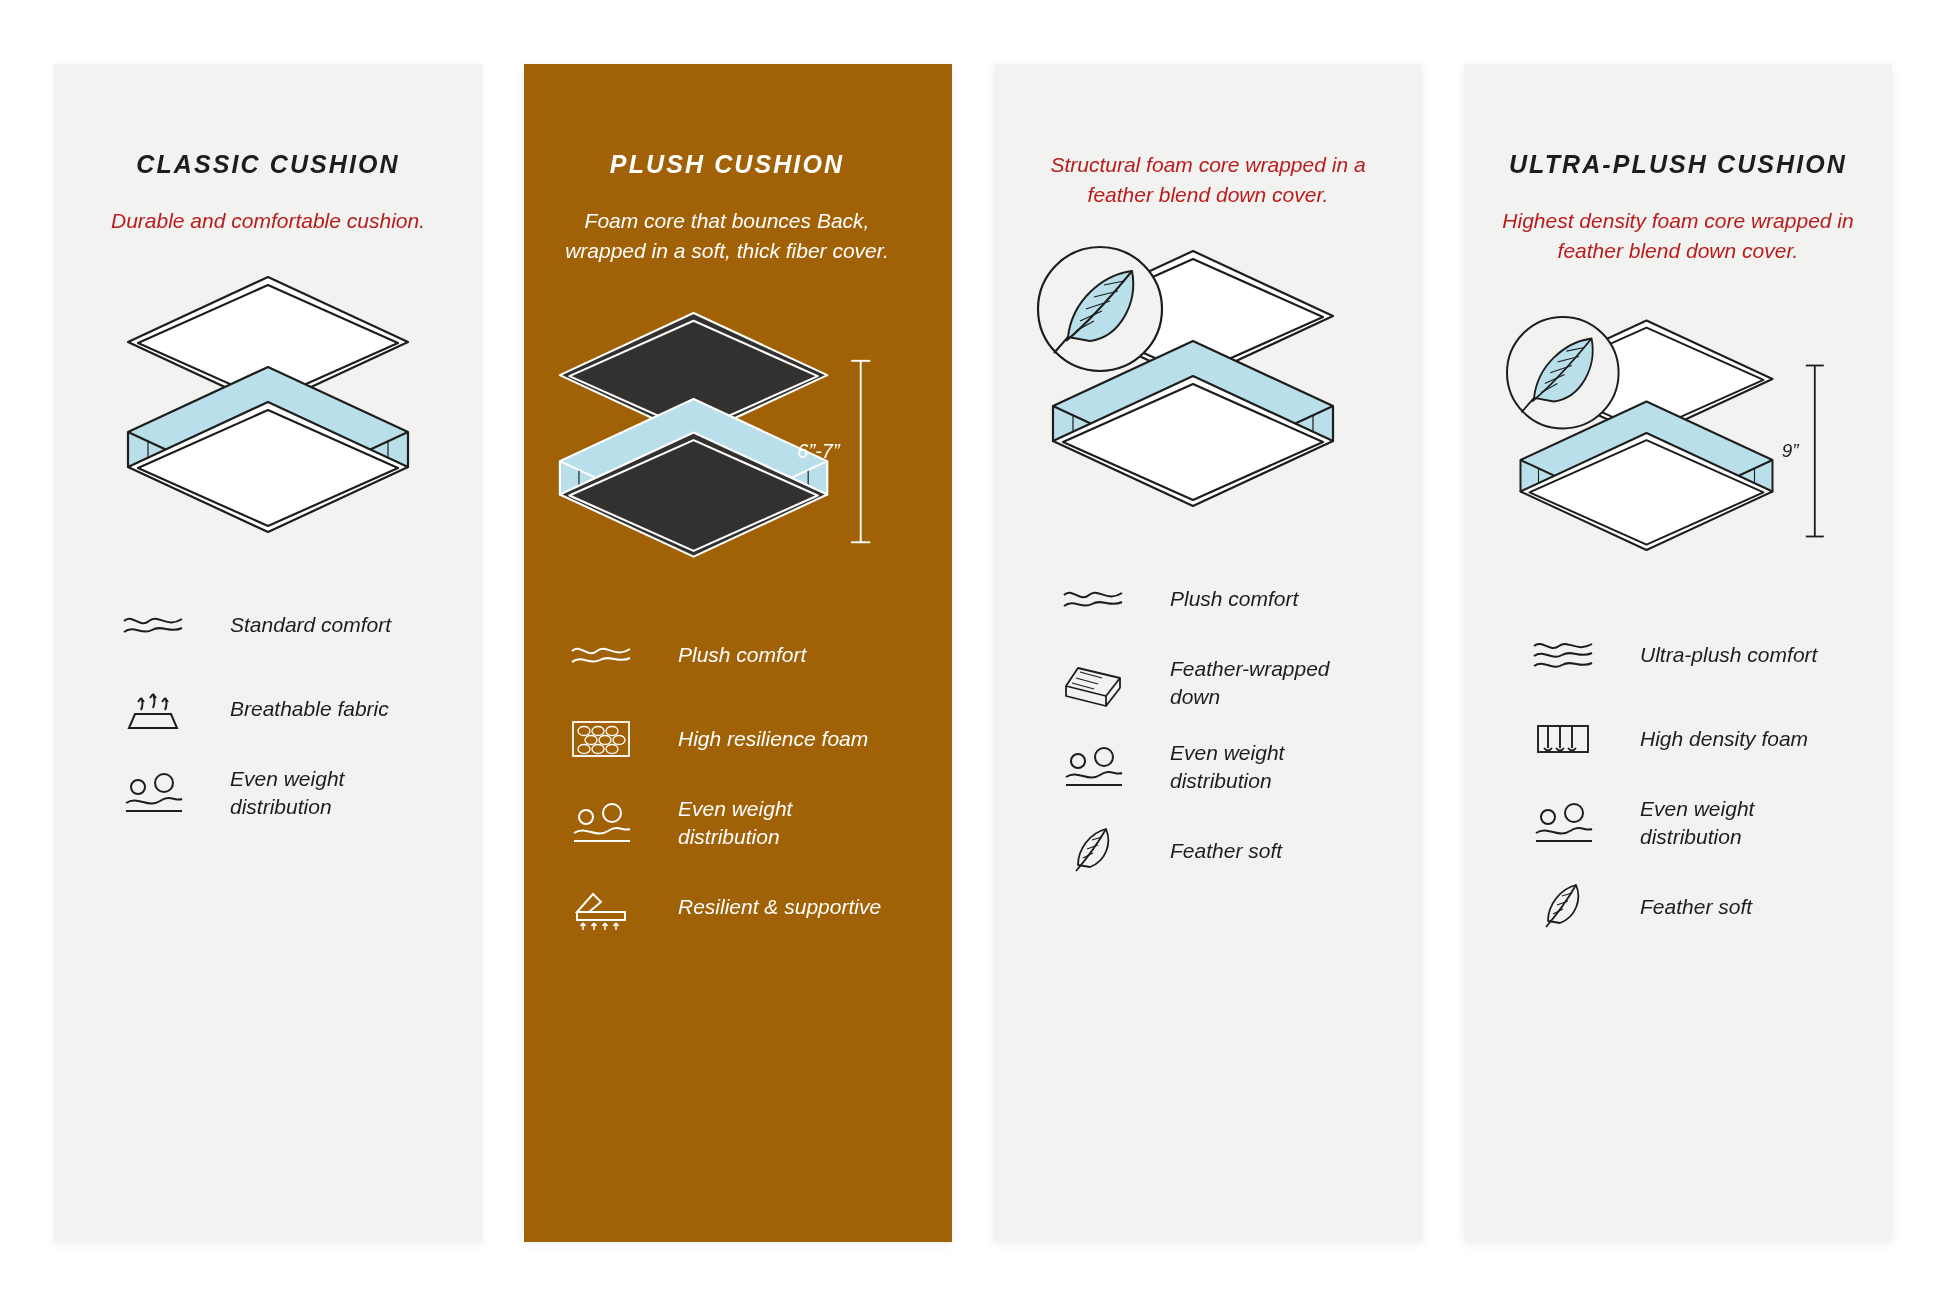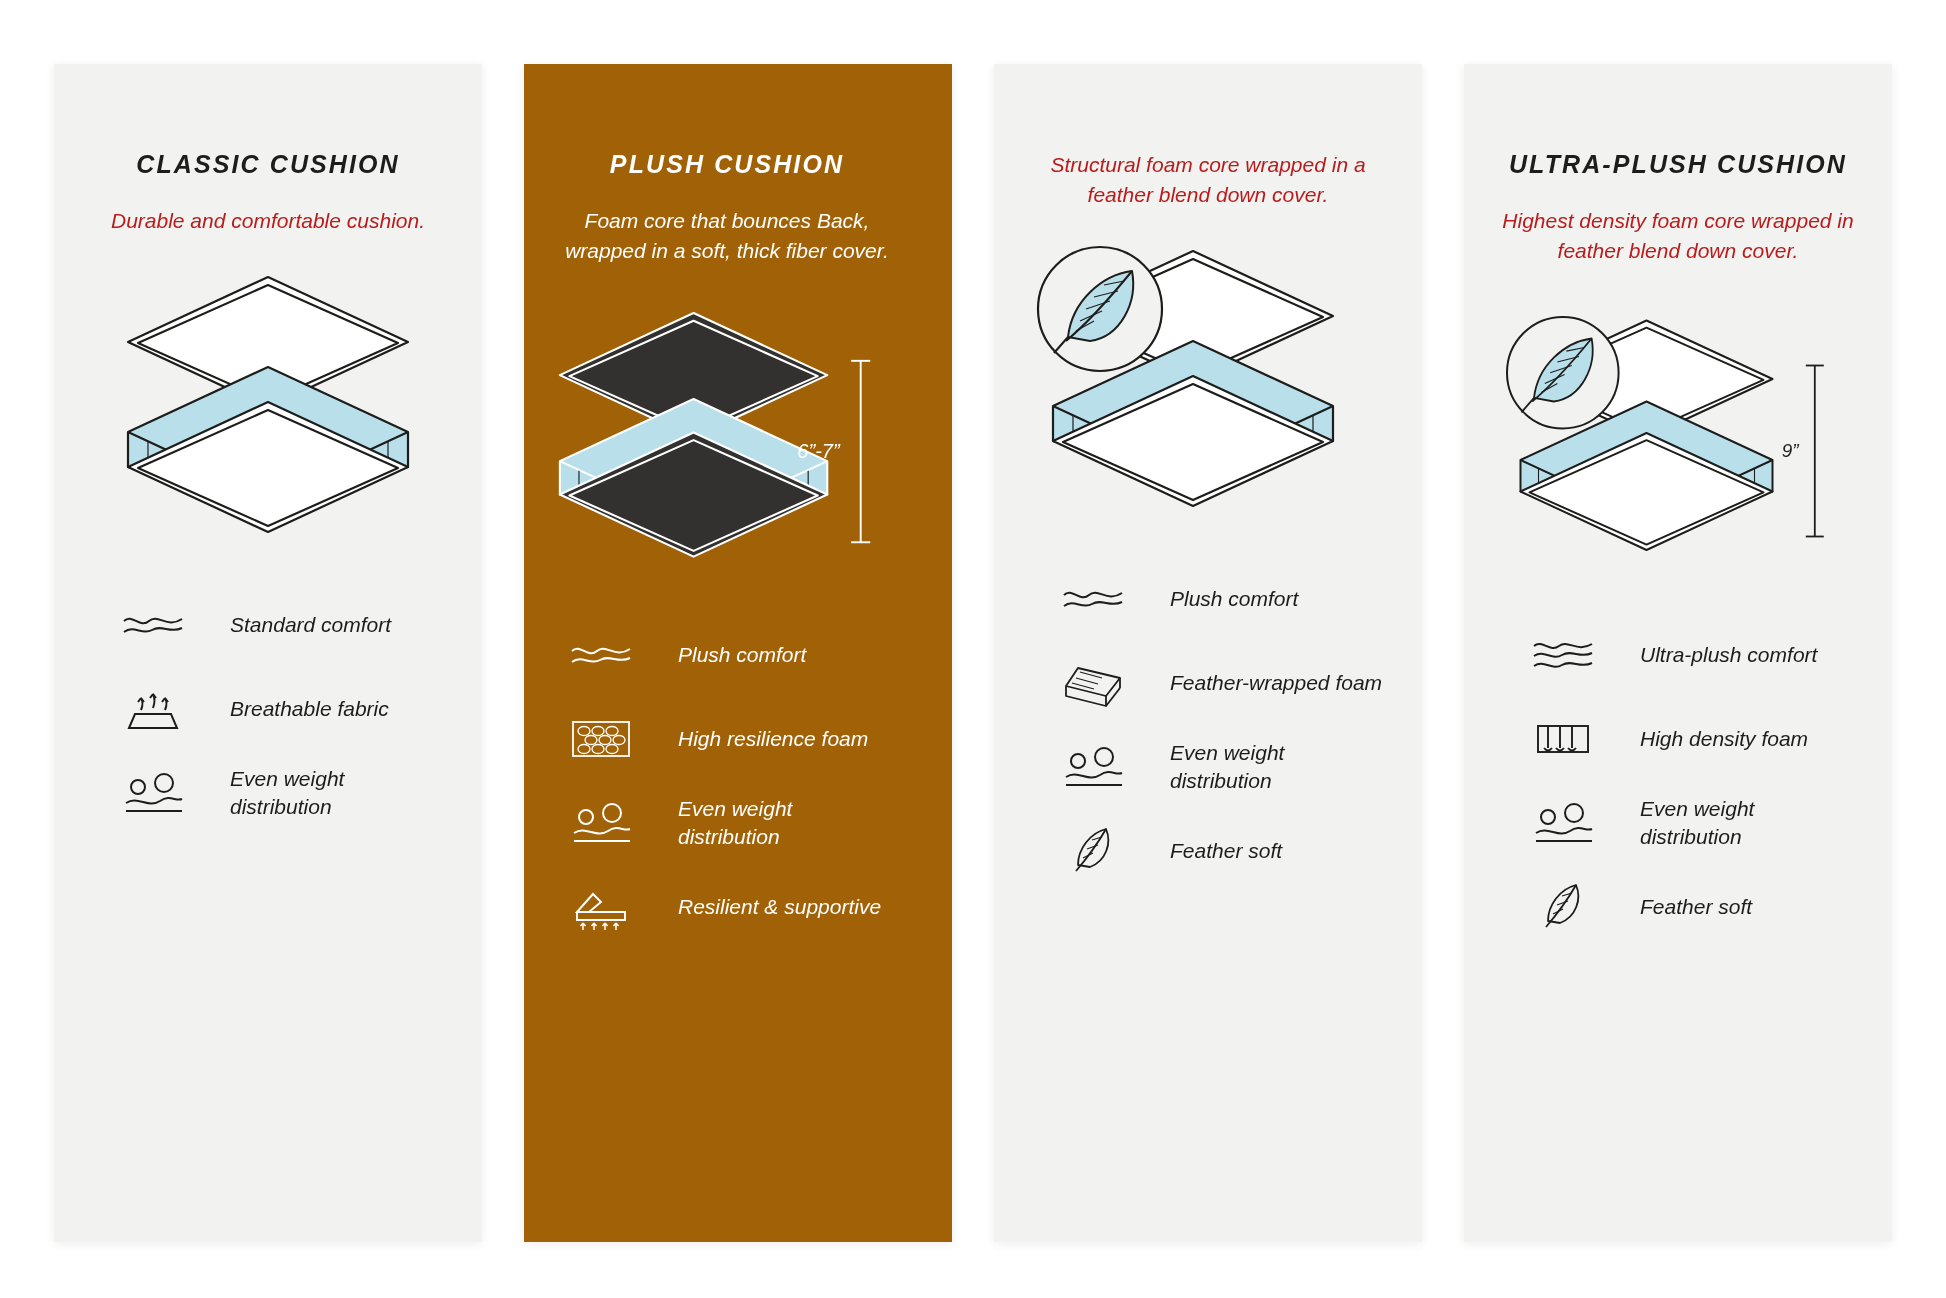--- a/index.html
+++ b/index.html
@@ -341,21 +341,21 @@
               <polyline points="8,28 8,38 48,48 48,38"></polyline>
               <line x1="62" y1="20" x2="62" y2="30"></line>
               <line x1="48" y1="48" x2="62" y2="30"></line>
               <g stroke-width="1.2">
                 <path d="M22 14 L44 20"></path>
                 <path d="M18 20 L40 26"></path>
                 <path d="M14 25 L36 31"></path>
               </g>
             </svg>
         </span>
-        <span class="flabel">Feather-wrapped foam</span>
+        <span class="flabel">Feather-wrapped down</span>
       </div>
       <div class="feature">
         <span class="ficon">
           <svg width="66" height="48" viewBox="0 0 66 48" fill="none" stroke="#1d1d1b" stroke-width="2">
               <circle cx="18" cy="18" r="7"></circle>
               <circle cx="44" cy="14" r="9"></circle>
               <path d="M6 34 C18 26, 28 40, 40 32 C50 25, 56 33, 62 30"></path>
               <line x1="6" y1="42" x2="62" y2="42"></line>
             </svg>
         </span>

